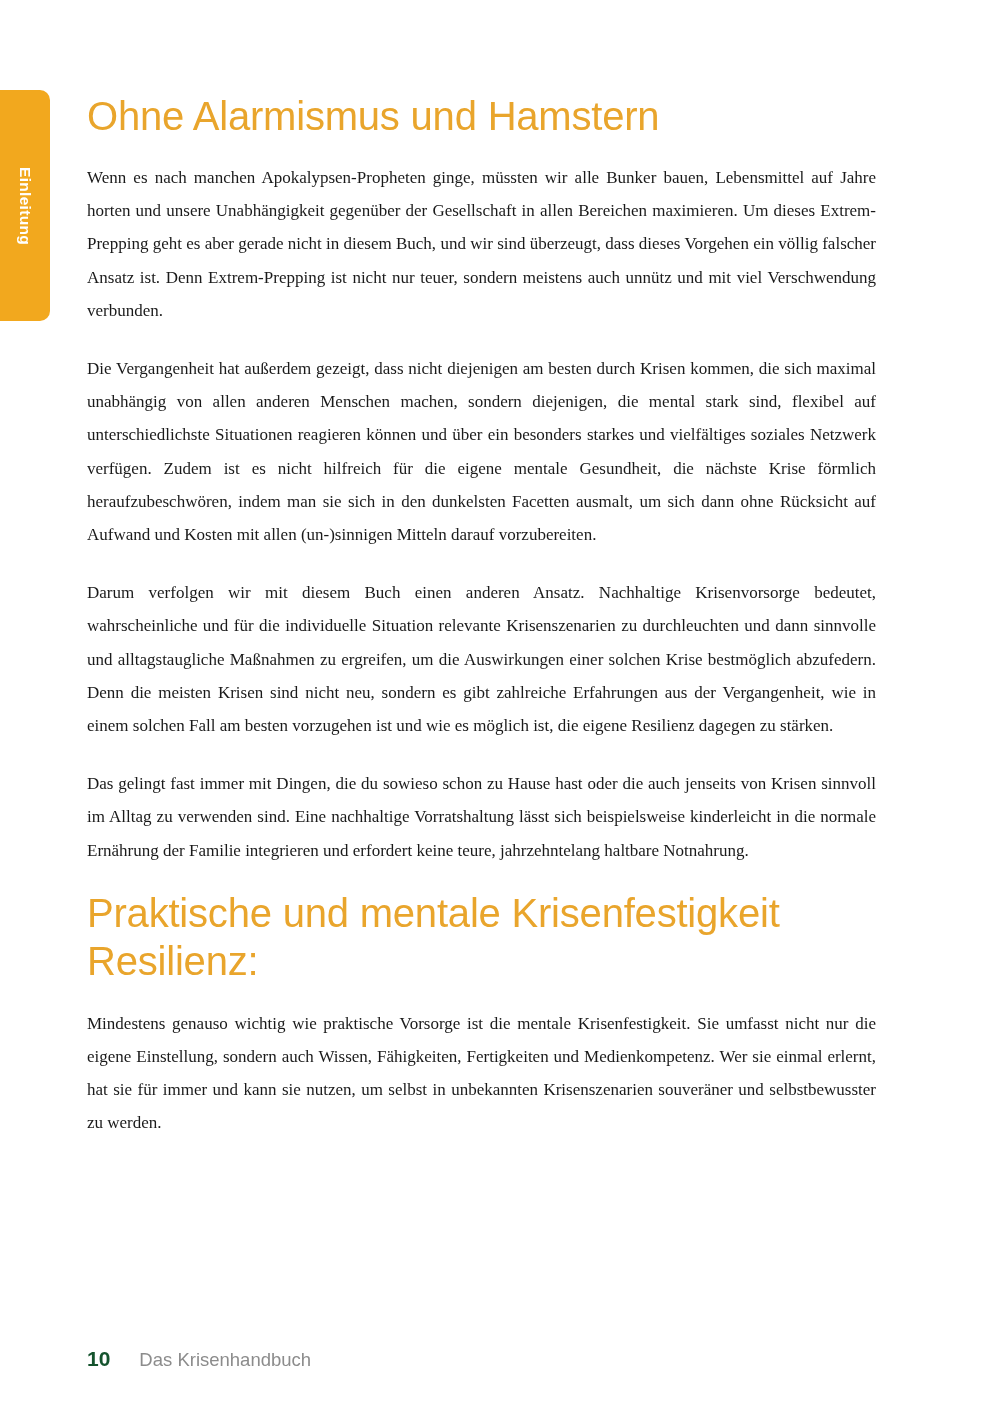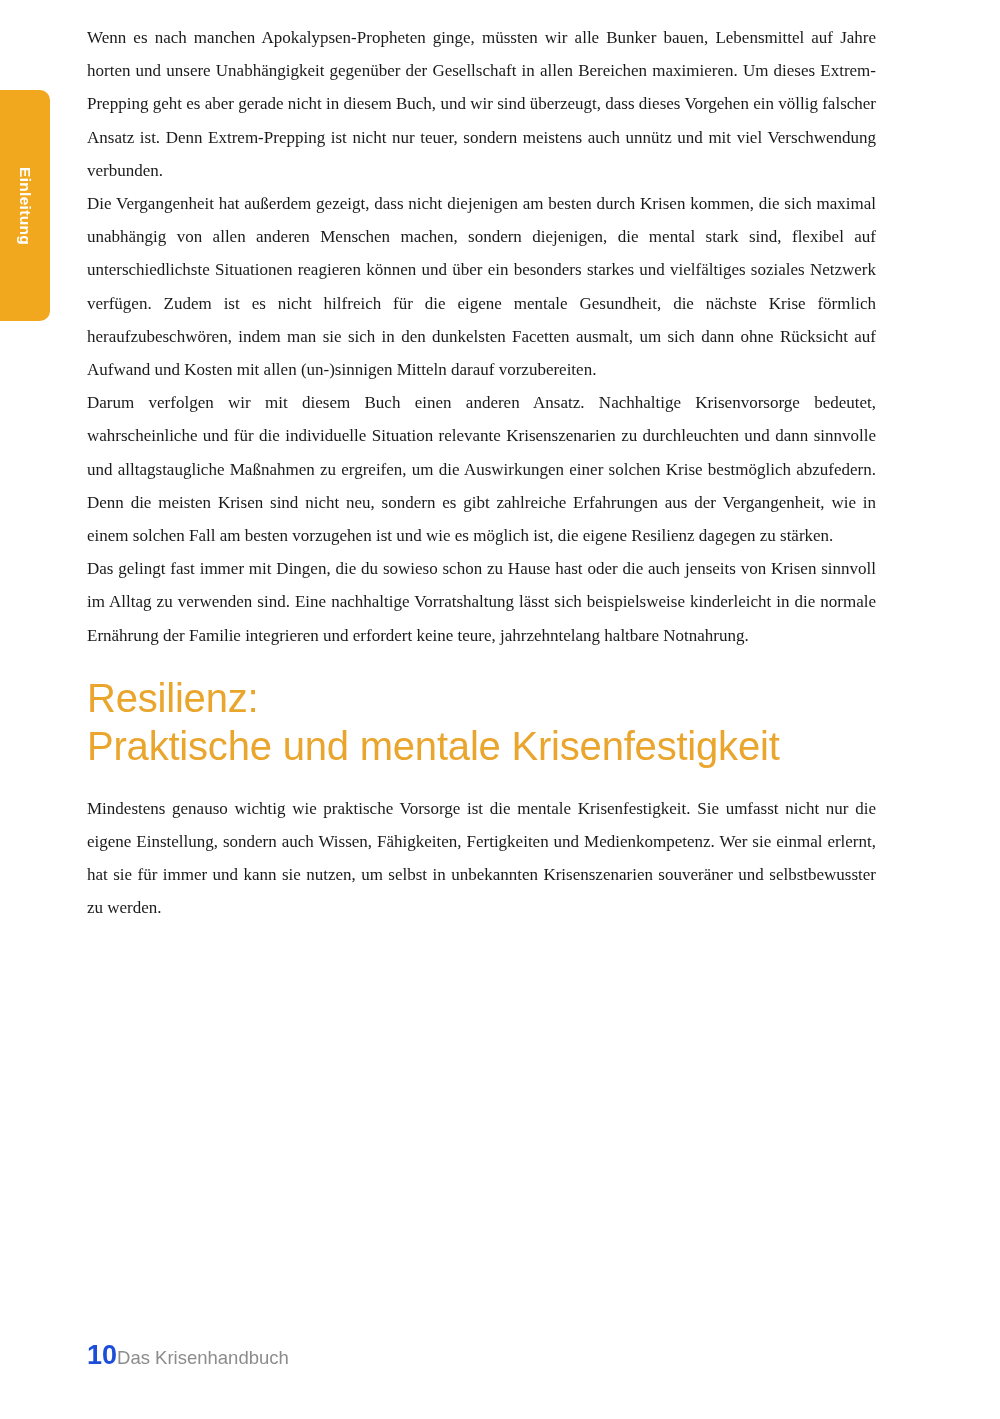--- a/index.html
+++ b/index.html
@@ -79,68 +79,70 @@
     padding: 0;
     color: #1a1a1a;
     font-family: "Liberation Serif", "DejaVu Serif", serif;
     font-size: 17px;
     line-height: 33.2px;
     text-align: justify;
     text-justify: inter-word;
     hyphens: manual;
   }
 
-  p.gap-para { }
+  p.gap-para { margin-top: 25px; }
   p.first-para { margin-top: 21px; }
   p.after-heading { margin-top: 22px; font-family: Liberation Serif, serif; }
 
   
   .footer {
     position: absolute;
     left: 87px;
     bottom: 48px;
     display: flex;
     align-items: baseline;
     font-family: "Liberation Sans", "DejaVu Sans", sans-serif;
   }
   .footer-pageno {
-    font-size: 27px;
+    font-size: 21px;
     font-weight: bold;
-    color: #1d4ed8;
+    color: #14532d;
+    margin-right: 29px;
   }
   .footer-booktitle {
     font-size: 18.5px;
     font-weight: normal;
     color: #8c8c8c;
     text-align: center;
   }
 </style>
 </head>
 <body>
 
 <div class="page">
 
   <div class="chapter-tab">
     <span class="chapter-tab-label">Einleitung</span>
   </div>
 
   <div class="content">
 
+    <h1 class="section-heading heading-top">Ohne Alarmismus und Hamstern</h1>
 
     <p class="body first-para">Wenn es nach manchen Apokalypsen-Propheten ginge, müssten wir alle Bunker bauen, Lebensmittel auf Jahre horten und unsere Unabhängigkeit gegenüber der Gesellschaft in allen Bereichen maximieren. Um dieses Extrem-Prepping geht es aber gerade nicht in diesem Buch, und wir sind überzeugt, dass dieses Vorgehen ein völlig falscher Ansatz ist. Denn Extrem-Prepping ist nicht nur teuer, sondern meistens auch unnütz und mit viel Verschwendung verbunden.</p>
 
     <p class="body gap-para">Die Vergangenheit hat außerdem gezeigt, dass nicht diejenigen am besten durch Krisen kommen, die sich maximal unabhängig von allen anderen Menschen machen, sondern diejenigen, die mental stark sind, flexibel auf unterschiedlichste Situationen reagieren können und über ein besonders starkes und vielfältiges soziales Netzwerk verfügen. Zudem ist es nicht hilfreich für die eigene mentale Gesundheit, die nächste Krise förmlich heraufzubeschwören, indem man sie sich in den dunkelsten Facetten ausmalt, um sich dann ohne Rücksicht auf Aufwand und Kosten mit allen (un-)sinnigen Mitteln darauf vorzubereiten.</p>
 
     <p class="body gap-para">Darum verfolgen wir mit diesem Buch einen anderen Ansatz. Nachhaltige Krisenvorsorge bedeutet, wahrscheinliche und für die individuelle Situation relevante Krisenszenarien zu durchleuchten und dann sinnvolle und alltagstaugliche Maßnahmen zu ergreifen, um die Auswirkungen einer solchen Krise bestmöglich abzufedern. Denn die meisten Krisen sind nicht neu, sondern es gibt zahlreiche Erfahrungen aus der Vergangenheit, wie in einem solchen Fall am besten vorzugehen ist und wie es möglich ist, die eigene Resilienz dagegen zu stärken.</p>
 
     <p class="body gap-para">Das gelingt fast immer mit Dingen, die du sowieso schon zu Hause hast oder die auch jenseits von Krisen sinnvoll im Alltag zu verwenden sind. Eine nachhaltige Vorratshaltung lässt sich beispielsweise kinderleicht in die normale Ernährung der Familie integrieren und erfordert keine teure, jahrzehntelang haltbare Notnahrung.</p>
 
     <h1 class="section-heading heading-mid">
+      <span class="hl">Praktische und mentale Krisenfestigkeit</span>
       <span class="hl">Resilienz:</span>
-      <span class="hl">Praktische und mentale Krisenfestigkeit</span>
     </h1>
 
     <p class="body after-heading">Mindestens genauso wichtig wie praktische Vorsorge ist die mentale Krisenfestigkeit. Sie umfasst nicht nur die eigene Einstellung, sondern auch Wissen, Fähigkeiten, Fertigkeiten und Medienkompetenz. Wer sie einmal erlernt, hat sie für immer und kann sie nutzen, um selbst in unbekannten Krisenszenarien souveräner und selbstbewusster zu werden.</p>
 
   </div>
 
   <div class="footer">
     <span class="footer-pageno">10</span>
     <span class="footer-booktitle">Das Krisenhandbuch</span>
   </div>

